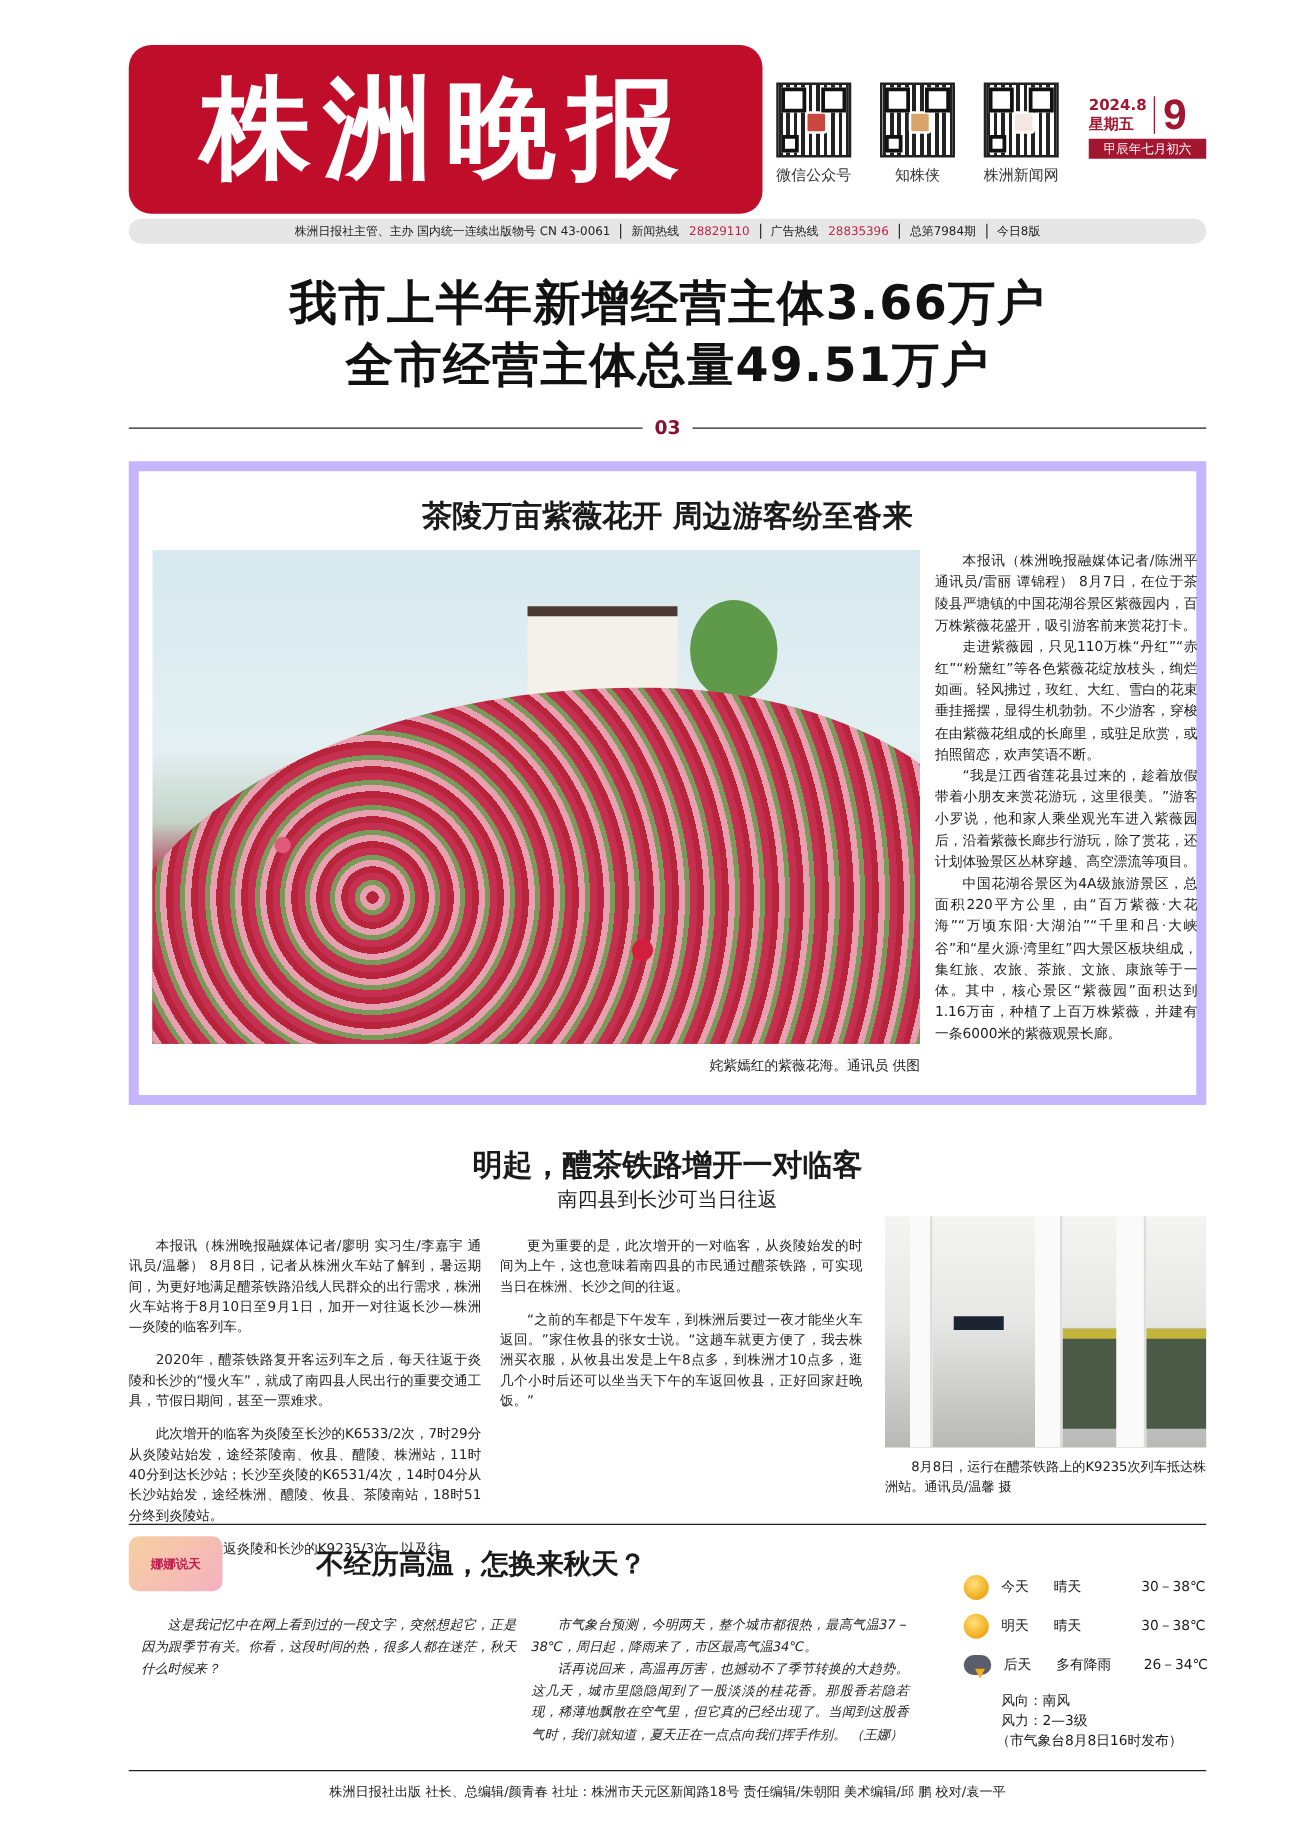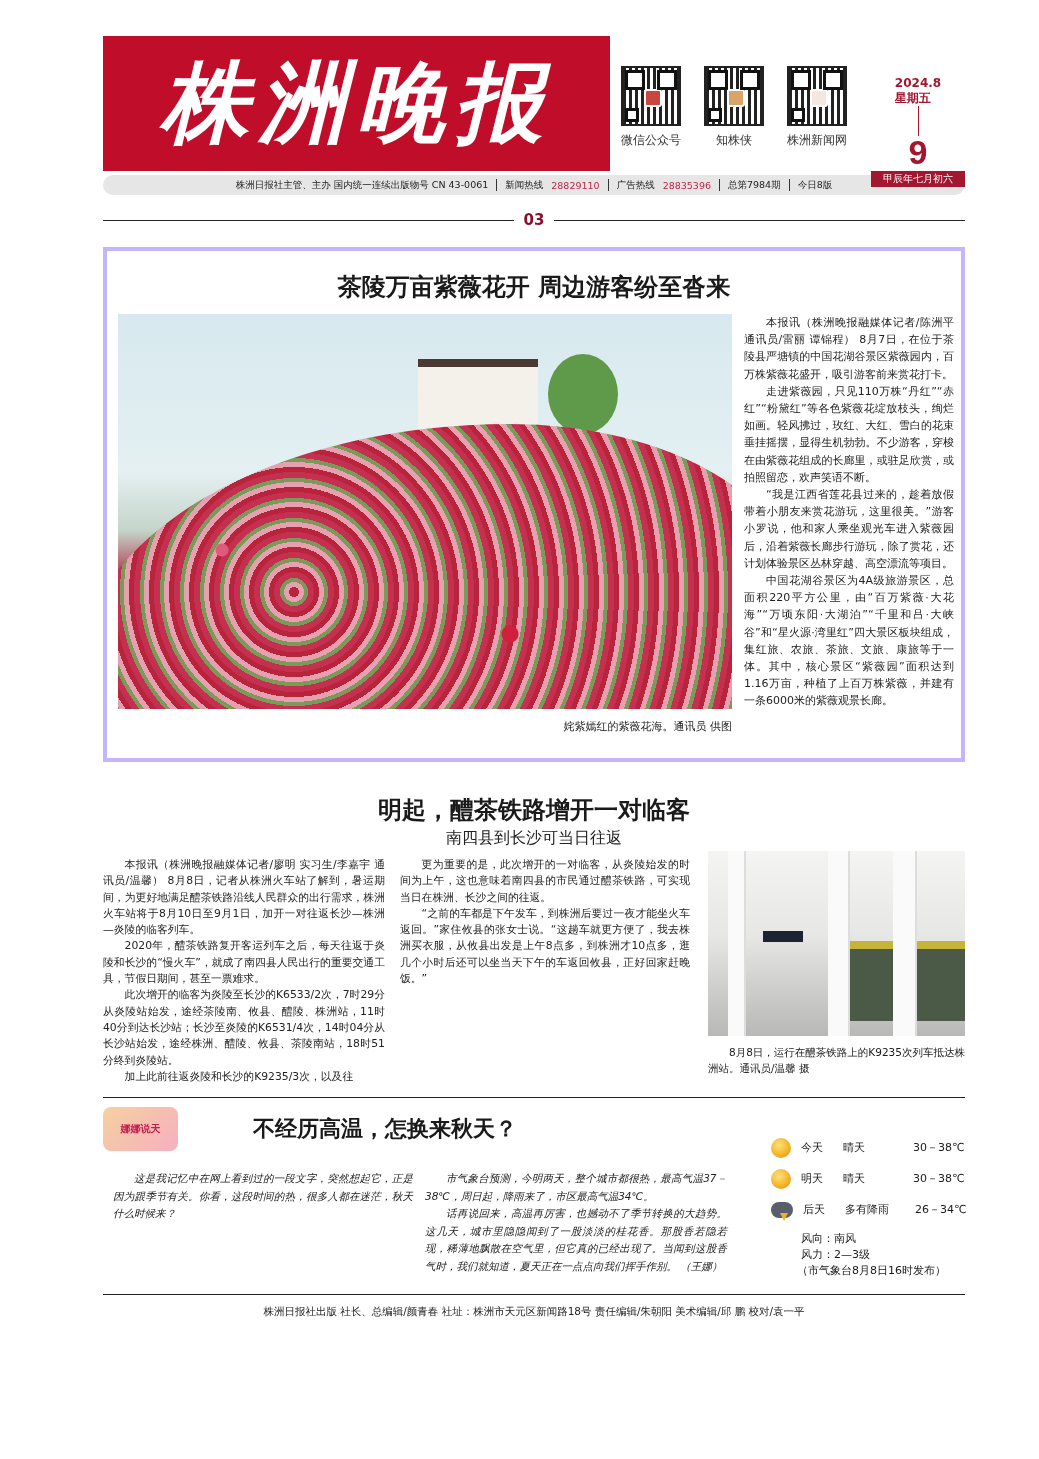--- a/index.html
+++ b/index.html
@@ -9,41 +9,41 @@
     color: #1a1a1a; position: relative; overflow: hidden;
   }
   .page { position: absolute; left: 103px; top: 36px; width: 862px; }
 
   
   .masthead { position: relative; height: 135px; }
   .logo {
     position: absolute; left: 0; top: 0; width: 507px; height: 135px;
     background: #c00d2a; color: #fff; display: flex; align-items: center; justify-content: center;
     font-family: "DejaVu Serif", "Liberation Serif", serif; font-weight: bold;
-    font-size: 88px; letter-spacing: 10px; font-style: italic;
+    font-size: 88px; letter-spacing: 10px;  border-radius: 18px;
   }
   .qr-group { position: absolute; left: 518px; top: 30px; display: flex; gap: 23px; }
   .qr { width: 60px; text-align: center; }
   .qr-box {
     width: 60px; height: 60px; position: relative;
     background:
       repeating-linear-gradient(90deg, #222 0 3px, #fff 3px 6px),
       #fff;
     border: 2px solid #222;
   }
   .qr-box::before, .qr-box::after {
     content: ""; position: absolute; width: 14px; height: 14px; border: 3px solid #111; background: #fff;
   }
   .qr-box::before { left: 2px; top: 2px; }
   .qr-box::after { right: 2px; top: 2px; }
   .qr-corner { position: absolute; left: 2px; bottom: 2px; width: 14px; height: 14px; border: 3px solid #111; background: #fff; }
   .qr-center { position: absolute; left: 21px; top: 21px; width: 18px; height: 18px; border-radius: 3px; background: #c9473d; border: 2px solid #fff; }
   .qr-label { font-size: 12px; color: #333; margin-top: 6px; white-space: nowrap; }
   .dateblock { position: absolute; left: 768px; top: 40px; width: 94px; }
-  .date-row { display: flex; align-items: center; flex-direction: column; }
+  .date-row { display: flex; align-items: center; }
   .date-left { color: #a3162f; font-weight: bold; font-size: 12px; line-height: 15px; text-align: left; }
   .date-sep { width: 1px; height: 30px; background: #a3162f; margin: 0 6px; }
   .date-day { color: #a3162f; font-weight: bold; font-size: 34px; line-height: 32px; font-family: "Liberation Sans", sans-serif; }
   .lunar { margin-top: 3px; background: #a3162f; color: #fff; font-size: 10px; text-align: center; padding: 1px 0; }
 
   .infobar {
     margin-top: 4px; height: 20px; background: #e6e6e6; font-size: 9.5px;
     display: flex; align-items: center; justify-content: center; gap: 8px; color: #222; border-radius: 10px;
   }
   .infobar .sep { width: 1px; height: 12px; background: #333; }
@@ -53,21 +53,21 @@
   .headline {
     text-align: center; font-weight: bold; font-size: 38px; line-height: 50px;
     margin-top: 22px; letter-spacing: 1px; color: #111;
   }
   .divider { display: flex; align-items: center; margin-top: 16px; }
   .divider .line { flex: 1; height: 1px; background: #222; }
   .divider .num { color: #8a1030; font-weight: bold; font-size: 15px; margin: 0 10px; }
 
   
   .boxed {
-    margin-top: 18px; border: 4px solid #c4b5fd; height: 515px; position: relative;
+    margin-top: 18px; border: 8px solid #c4b5fd; height: 515px; position: relative;
   }
   .boxed-title {
     position: absolute; top: 20px; left: 0; right: 0; text-align: center;
     font-family: "DejaVu Serif", "Liberation Serif", serif; font-weight: bold; font-size: 24px;
   }
   .photo1 {
     position: absolute; left: 11px; top: 63px; width: 614px; height: 395px; overflow: hidden;
     background: linear-gradient(#d7e9ef 0%, #e4f0f2 40%, #c4d4c9 55%, #b24a5a 65%, #8c3544 100%);
   }
   .photo1 .house {
@@ -97,21 +97,21 @@
   .boxed-text p { text-indent: 2em; }
 
   
   .story2-title {
     margin-top: 32px; text-align: center; font-family: "DejaVu Serif", "Liberation Serif", serif;
     font-weight: bold; font-size: 24px;
   }
   .story2-sub { text-align: center; font-size: 16px; margin-top: 2px; color: #222; }
   .story2 { position: relative; height: 240px; margin-top: 8px; }
   .col { position: absolute; top: 0; font-size: 10.8px; line-height: 16.3px; text-align: justify; color: #222; }
-  .col p { text-indent: 2em; }
+  .col p { text-indent: 2em; margin-top: 10px; }
   .col1 { left: 0; width: 282px; }
   .col2 { left: 297px; width: 290px; }
   .photo2 {
     position: absolute; left: 605px; top: -6px; width: 257px; height: 185px; overflow: hidden;
     background: linear-gradient(180deg, #f4f4f2 0%, #e7e8e6 45%, #b8b9b6 100%);
   }
   .photo2 .train { position: absolute; right: 0; top: 90px; width: 130px; height: 80px; background: #4b5a47; border-top: 8px solid #c4b43a; }
   .photo2 .pillar { position: absolute; top: 0; width: 18px; height: 185px; background: #fafafa; border-right: 2px solid #ddd; }
   .photo2 .sign { position: absolute; left: 55px; top: 80px; width: 40px; height: 11px; background: #1c2433; }
   .photo2-caption { position: absolute; left: 605px; top: 187px; width: 257px; font-size: 10.5px; line-height: 16px; text-indent: 2em; }
@@ -195,20 +195,24 @@
     <span class="hot">28829110</span>
     <span class="sep"></span>
     <span>广告热线</span>
     <span class="hot">28835396</span>
     <span class="sep"></span>
     <span>总第7984期</span>
     <span class="sep"></span>
     <span>今日8版</span>
   </div>
 
+  <div class="headline">
+    <div>我市上半年新增经营主体3.66万户</div>
+    <div>全市经营主体总量49.51万户</div>
+  </div>
   <div class="divider">
     <span class="line"></span>
     <span class="num">03</span>
     <span class="line"></span>
   </div>
 
   <div class="boxed">
     <div class="boxed-title">茶陵万亩紫薇花开  周边游客纷至沓来</div>
     <div class="photo1">
       <div class="tree"></div>

